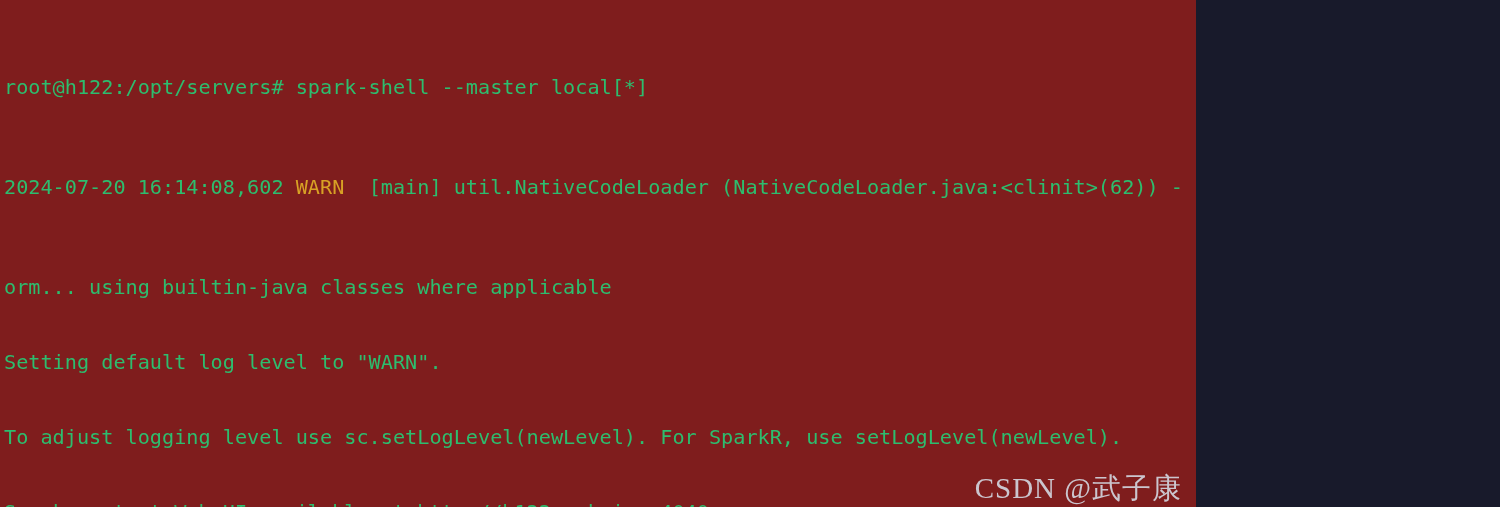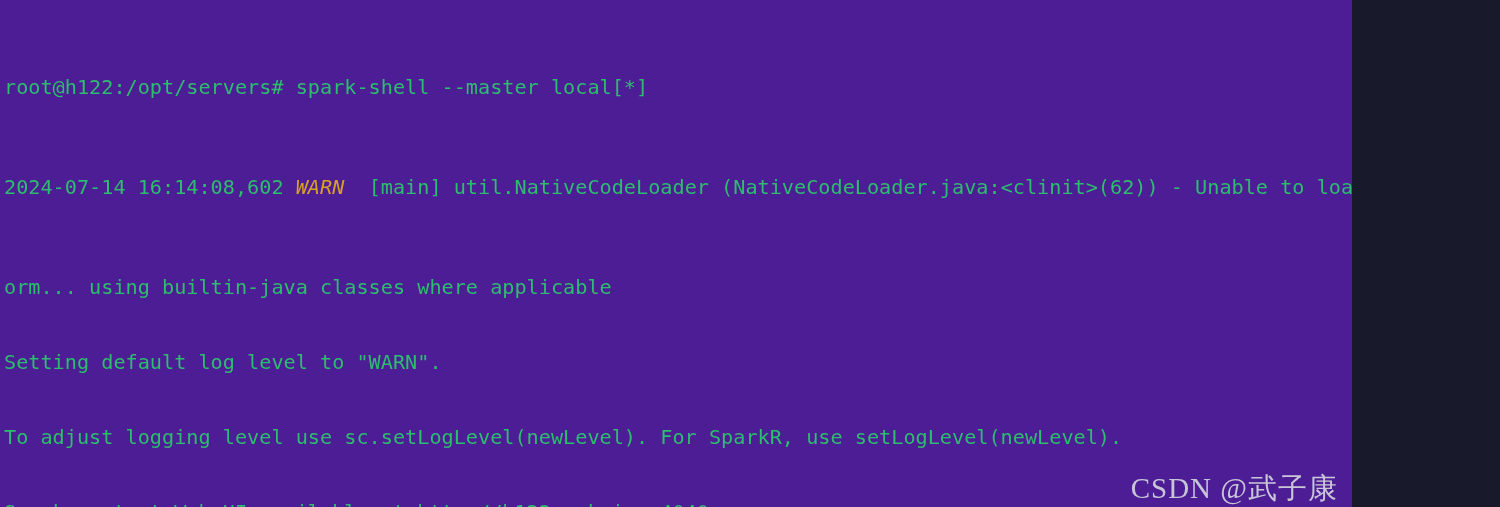--- a/index.html
+++ b/index.html
@@ -2,65 +2,65 @@
 <html><head>
 <meta charset="utf-8">
 <style>
   html, body {
     margin: 0;
     padding: 0;
     background: #181a2b;
   }
   #terminal {
     position: relative;
-    width: 1352px;
+    width: 1196px;
     height: 507px;
-    background: #4c1d95;
+    background: #7f1d1d;
     overflow: hidden;
     font-family: "DejaVu Sans Mono", "Liberation Mono", monospace;
     font-size: 20.2px;
     line-height: 25px;
     letter-spacing: 0px;
     color: #2dbd6e;
     -webkit-font-smoothing: antialiased;
   }
   #screen {
     position: absolute;
     left: 4px;
     top: 0px;
     white-space: pre;
   }
   .line {
     height: 25px;
     white-space: pre;
     display: block;
   }
   .green   { color: #2dbd6e; }
-  .warn    { color: #d8a125; font-style: italic; }
+  .warn    { color: #d8a125; }
   #watermark {
     position: absolute;
     right: 14px;
     bottom: 6px;
     font-family: Liberation Serif, serif;
     font-size: 29px;
     color: #d2d4dd;
     letter-spacing: 1px;
     opacity: 0.92;
     white-space: pre;
   }
 </style>
 </head>
 <body>
 
 <div id="terminal">
   <div id="screen">
 
     <div class="line green">root@h122:/opt/servers# spark-shell --master local[*]</div>
 
-    <div class="line"><span class="green">2024-07-14 16:14:08,602 </span><span class="warn">WARN</span><span class="green">  [main] util.NativeCodeLoader (NativeCodeLoader.java:&lt;clinit&gt;(62)) - Unable to load native-hadoop</span></div>
+    <div class="line"><span class="green">2024-07-20 16:14:08,602 </span><span class="warn">WARN</span><span class="green">  [main] util.NativeCodeLoader (NativeCodeLoader.java:&lt;clinit&gt;(62)) - Unable to load native-hadoop</span></div>
 
     <div class="line green">orm... using builtin-java classes where applicable</div>
     <div class="line green">Setting default log level to "WARN".</div>
     <div class="line green">To adjust logging level use sc.setLogLevel(newLevel). For SparkR, use setLogLevel(newLevel).</div>
     <div class="line green">Spark context Web UI available at http://h122.wzk.icu:4040</div>
     
     
     
     
 

